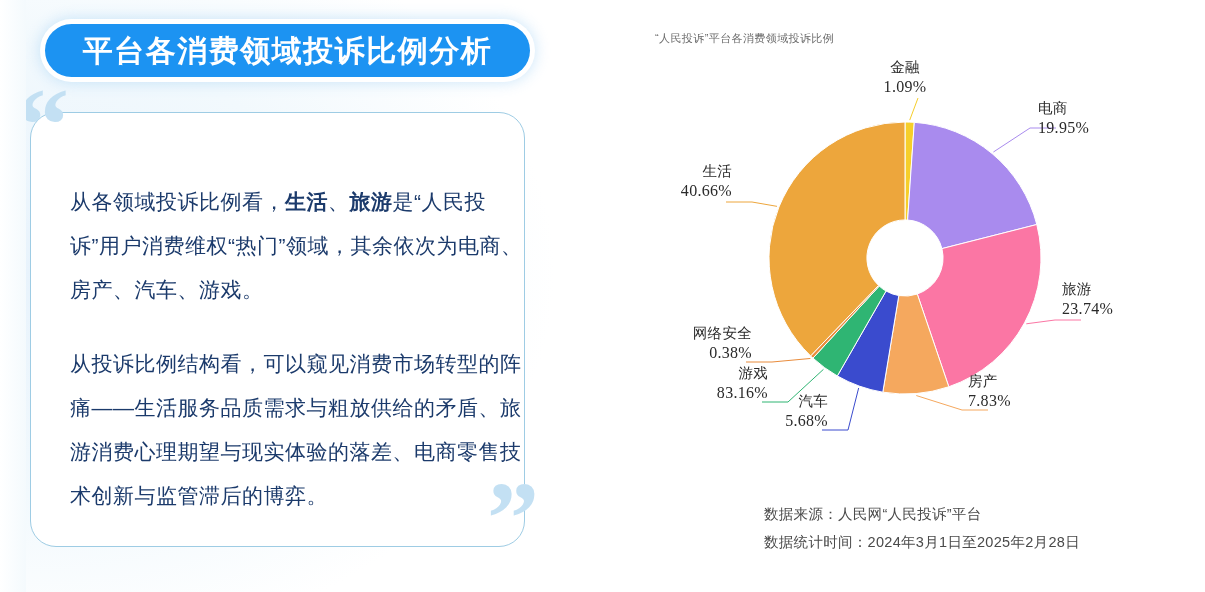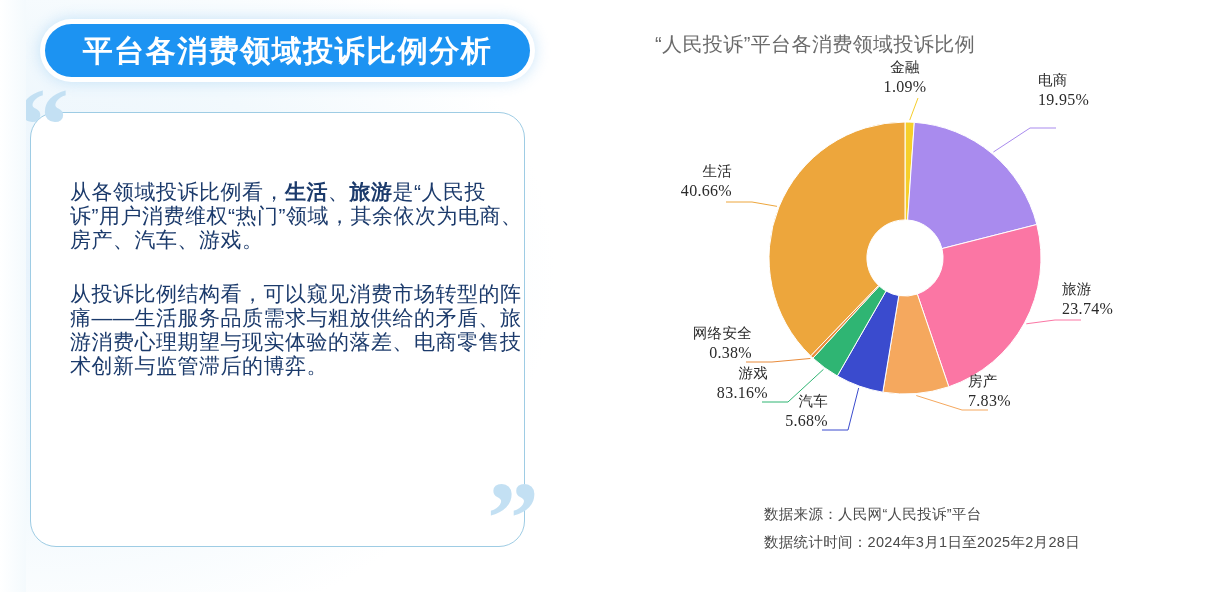--- a/index.html
+++ b/index.html
@@ -38,30 +38,30 @@
   }
   .qmark{
     position:absolute;color:#C3E0F3;font-size:104px;line-height:1;
     font-family:"Liberation Serif","DejaVu Serif",serif;font-weight:bold;
     user-select:none;
   }
   #qmark-open{left:17px;top:73px;}
   #qmark-close{left:487px;top:466px;}
   #quote-body{
     position:absolute;left:70px;top:180px;width:462px;
-    color:#1B3A6B;font-size:21px;line-height:24px;letter-spacing:.5px;
+    color:#1B3A6B;font-size:21px;line-height:44px;letter-spacing:.5px;
   }
   #quote-body p{margin:0 0 30px 0;}
   #quote-body p:last-child{margin-bottom:0;}
   #quote-body b{font-weight:bold;}
 
   
   #right-panel{position:absolute;left:600px;top:0;width:605px;height:592px;background:#ffffff;}
   #chart-title{
-    position:absolute;left:55px;top:31px;font-size:20px;color:#6B6B6B;
+    position:absolute;left:55px;top:31px;font-size:11px;color:#6B6B6B;
     letter-spacing:.4px;white-space:nowrap;
   }
   #donut-wrap{position:absolute;left:0;top:0;width:605px;height:480px;font-family:Liberation Serif, serif;}
   #donut-wrap svg{display:block;}
   .lbl{
     position:absolute;color:#2A2A2A;font-size:14.5px;line-height:19px;
     white-space:nowrap;letter-spacing:.3px;
   }
   .lbl .v{font-size:16px;}
   .lbl.r{text-align:left;}
@@ -115,21 +115,21 @@
         <polyline points="223.46532332221238,369.3377586403132 188,402 162,402" fill="none" stroke="#2FB573" stroke-width="1"></polyline>
         <path d="M 212.96583696462426 358.1284816342377 A 136 136 0 0 1 210.60161767774304 355.9027344609996 L 278.568452949768 285.4127656490799 A 38.080000000000005 38.080000000000005 0 0 0 279.2304343500948 286.03597485758655 Z" fill="#E98C3C" stroke="#ffffff" stroke-width="1"></path>
         <polyline points="210.4061592425008,358.4788798242938 172,362 146,362" fill="none" stroke="#E98C3C" stroke-width="1"></polyline>
         <path d="M 210.60161767774304 355.9027344609996 A 136 136 0 0 1 305 122 L 305 219.92 A 38.080000000000005 38.080000000000005 0 0 0 278.568452949768 285.4127656490799 Z" fill="#EDA63C" stroke="#ffffff" stroke-width="1"></path>
         <polyline points="177.02878777488667,206.3534237181688 152,202 126,202" fill="none" stroke="#EDA63C" stroke-width="1"></polyline>
       </svg>
   <div class="lbl c" style="top: 58px; left: 215px; width: 180px;">
         <div>金融</div>
         <div class="v">1.09%</div>
       </div>
-      <div class="lbl r" style="top: 71px; left: 438px;">
+      <div class="lbl r" style="top: 99px; left: 438px;">
         <div>电商</div>
         <div class="v">19.95%</div>
       </div>
       <div class="lbl r" style="top: 280px; left: 462px;">
         <div>旅游</div>
         <div class="v">23.74%</div>
       </div>
       <div class="lbl r" style="top: 372px; left: 368px;">
         <div>房产</div>
         <div class="v">7.83%</div>

